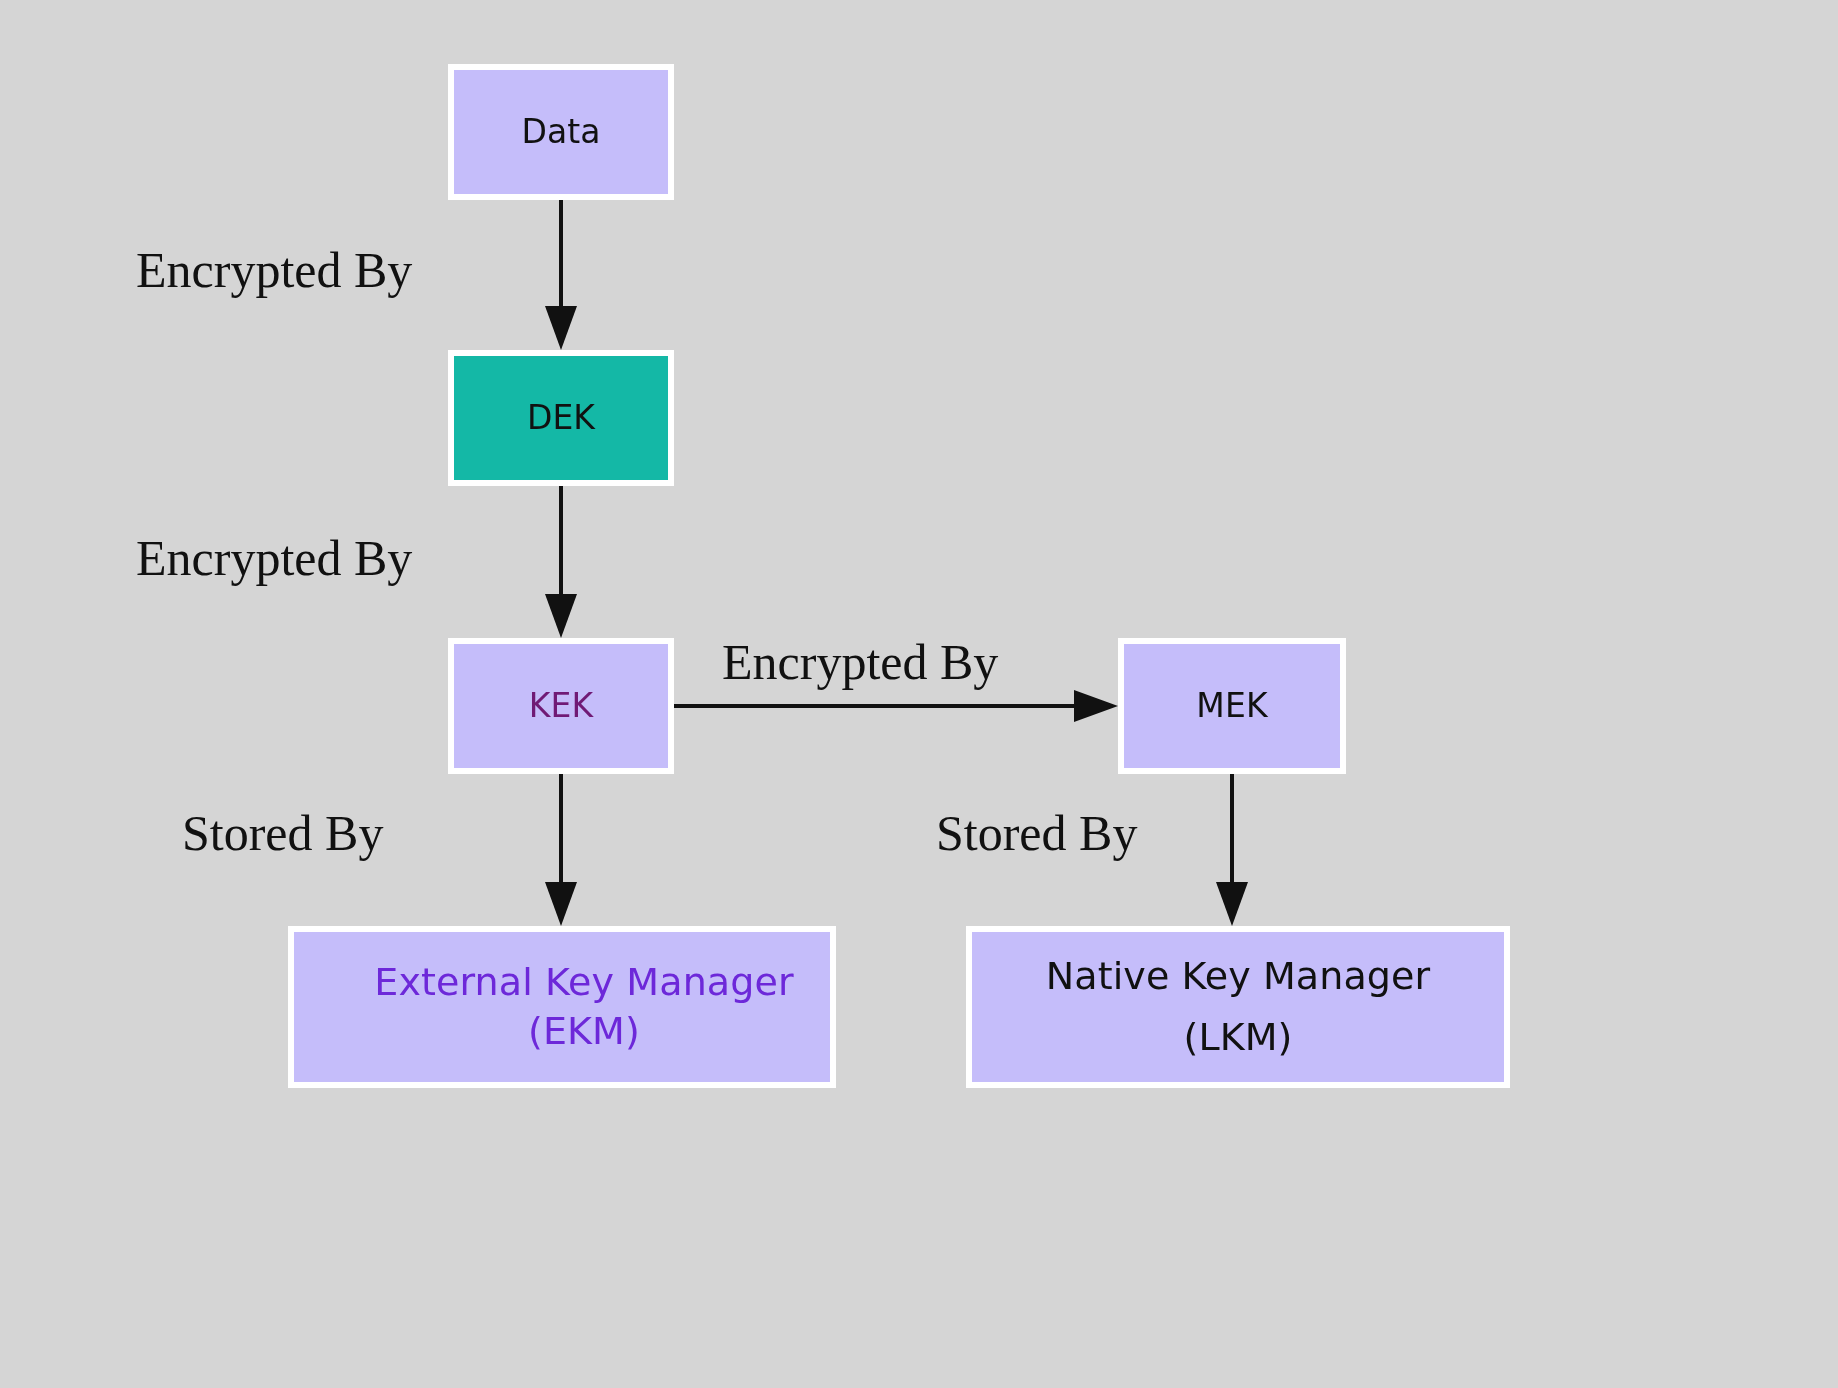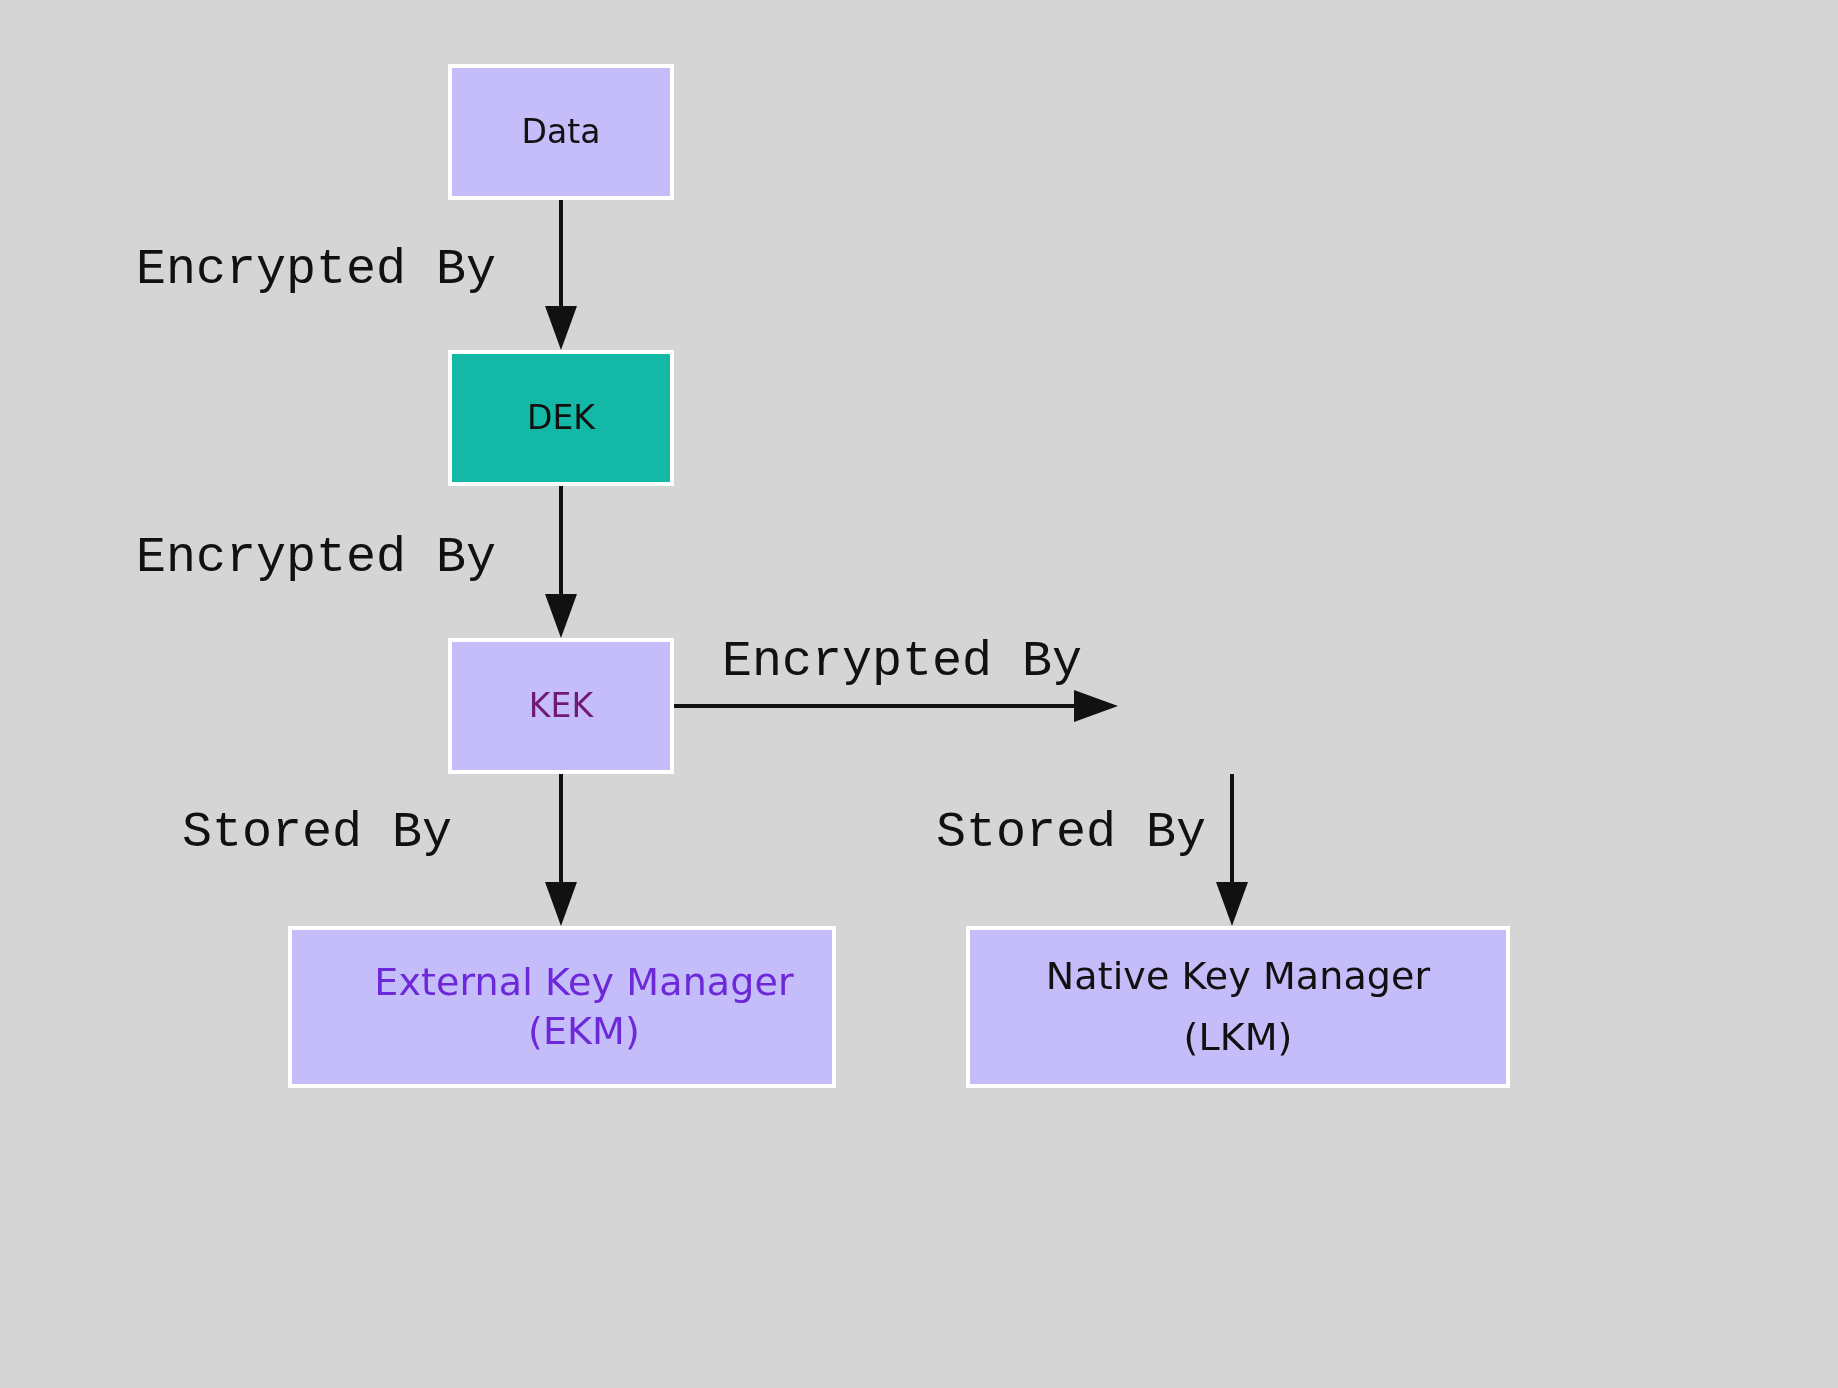--- a/index.html
+++ b/index.html
@@ -17,21 +17,21 @@
   }
   #diagram-root {
     position: absolute;
     left: 0; top: 0;
     width: 1838px;
     height: 1388px;
   }
   .node {
     position: absolute;
     background: #c5bdfa;
-    border: 4px solid #1d4ed8;
+    border: 6px solid #1d4ed8;
     box-sizing: border-box;
     display: flex;
     flex-direction: column;
     align-items: center;
     justify-content: center;
     color: #111111;
     font-family: "DejaVu Sans", sans-serif;
     font-weight: 400;
     line-height: 1.28;
     text-align: center;
@@ -48,21 +48,21 @@
   #node-data { left: 448px; top: 64px;  width: 226px; height: 136px; }
   #node-dek  { left: 448px; top: 350px; width: 226px; height: 136px; }
   #node-kek  { left: 448px; top: 638px; width: 226px; height: 136px; }
   #node-mek  { left: 1118px; top: 638px; width: 228px; height: 136px; }
   #node-ekm  { left: 288px; top: 926px; width: 548px; height: 162px; }
   #node-lkm  { left: 966px; top: 926px; width: 544px; height: 162px; gap: 12px; }
 
   .edge-label {
     position: absolute;
     color: #111111;
-    font-family: Liberation Mono, monospace;
+    font-family: Liberation Serif, serif;
     font-size: 50px;
     font-weight: 400;
     letter-spacing: 0px;
     white-space: nowrap;
     line-height: 1;
   }
   #label-enc-1 { left: 136px; top: 245px; }
   #label-enc-2 { left: 136px; top: 533px; }
   #label-enc-3 { left: 722px; top: 637px; }
   #label-sto-1 { left: 182px; top: 808px; }
@@ -116,20 +116,23 @@
   </div>
 
   <div class="node node-sm" id="node-dek" style="background: #14b8a6; border-color: rgb(255, 255, 255); color: rgb(17, 17, 17);">
     <span class="node-label">DEK</span>
   </div>
 
   <div class="node node-sm" id="node-kek" style="background: rgb(197, 189, 250); border-color: rgb(255, 255, 255); color: #701a75;">
     <span class="node-label">KEK</span>
   </div>
 
+  <div class="node node-sm" id="node-mek" style="background: rgb(197, 189, 250); border-color: rgb(255, 255, 255); color: rgb(17, 17, 17);">
+    <span class="node-label">MEK</span>
+  </div>
 
   <div class="node node-lg" id="node-ekm" style="background: rgb(197, 189, 250); border-color: rgb(255, 255, 255); color: #6d28d9; padding-left: 44px;">
     <span class="node-label">External Key Manager</span>
     <span class="node-label">(EKM)</span>
   </div>
 
   <div class="node node-lg" id="node-lkm" style="background: rgb(197, 189, 250); border-color: rgb(255, 255, 255); color: rgb(17, 17, 17);">
     <span class="node-label">Native Key Manager</span>
     <span class="node-label">(LKM)</span>
   </div>

